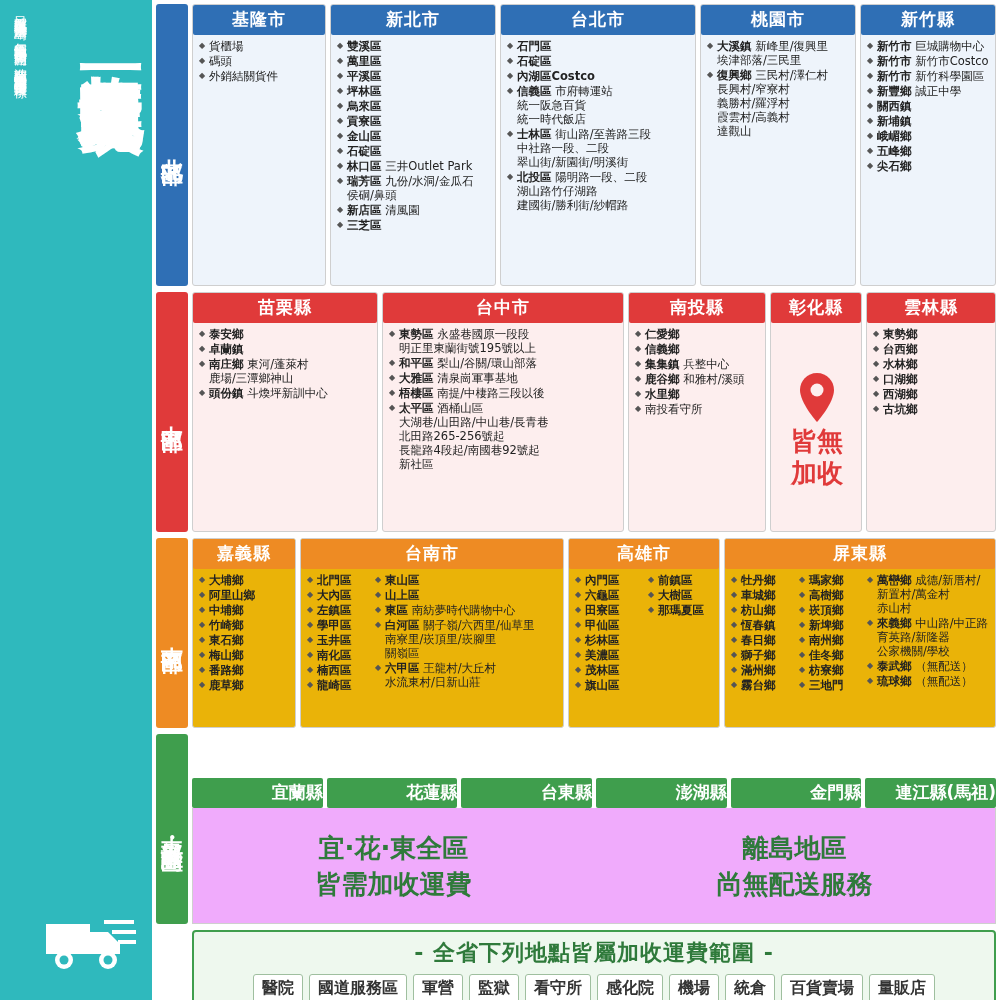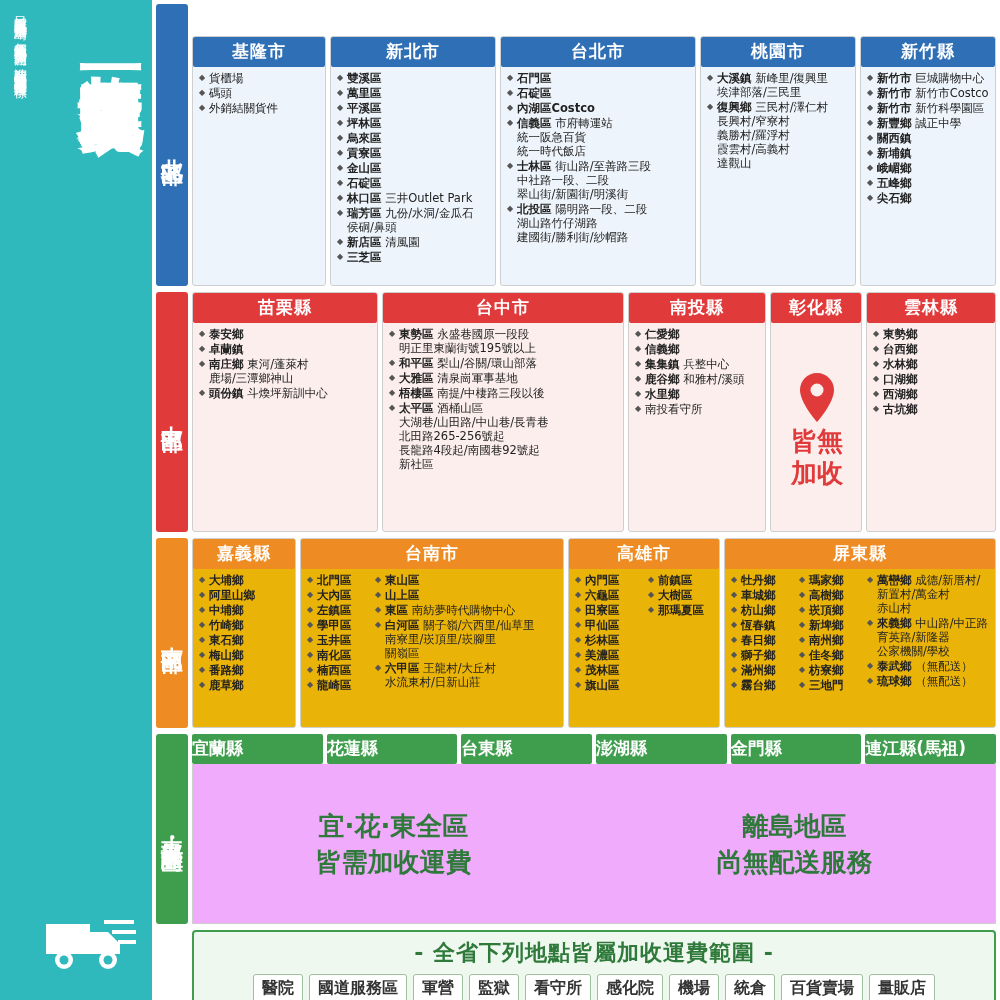--- a/index.html
+++ b/index.html
@@ -48,39 +48,39 @@
   .region-body { flex:1; display:flex; gap:4px; }
   .col { border:1px solid #cfcfcf; border-radius:3px; background:#f4f8fc; display:flex; flex-direction:column; }
   .col-head {
     color:#fff; font-size:17px; font-weight:bold; text-align:center; padding:3px 0 4px;
     border-radius:2px; letter-spacing:1px;
   }
   .head-north { background:#2f6fb5; }
   .head-central { background:#e03a3a; }
   .head-south { background:#ee8b23; }
   .col-body { padding:4px 4px 4px 6px; font-size:11.5px; line-height:14px; color:#222; flex:1; }
-  .bg-north { background:#eef4fb;margin-top:32px; }
+  .bg-north { background:#eef4fb; }
   .bg-central { background:#fdeeee; }
   .bg-south { background:#eab308; }
 
   .item { display:flex; align-items:flex-start; margin-bottom:1px; }
   .dia { color:#555; font-size:8px; line-height:14px; margin-right:2px; flex:0 0 8px; }
   .itxt { flex:1; }
   .bold { font-weight:bold; }
   .two-col-list { display:flex; gap:6px; }
   .two-col-list > div { flex:1; }
 
   
   .none-box { display:flex; flex-direction:column; align-items:center; justify-content:center; }
   .pin { width:40px; height:52px; position:relative; margin-top:6px; }
   .none-text { font-size:26px; font-weight:bold; color:#e03a3a; line-height:30px; text-align:center; margin-top:2px;}
 
   
   .east-heads { display:flex; gap:4px; }
-  .east-heads .eh { flex:1; background:#3f9e4d; color:#fff; text-align:left; font-size:17px; font-weight:bold; padding:3px 0 4px; border-radius:2px;}
+  .east-heads .eh { flex:1; background:#3f9e4d; color:#fff; text-align:right; font-size:17px; font-weight:bold; padding:3px 0 4px; border-radius:2px;margin-top:44px;}
   .east-panel { background:#f0abfc; border:1px solid #cfcfcf; border-top:none; display:flex; }
   .east-half { flex:1; display:flex; align-items:center; justify-content:center; text-align:center; color:#2f7a3b; font-size:26px; font-weight:bold; line-height:36px; padding:18px 0;}
 
   
   .footer { border:2px solid #3f9e4d; border-radius:4px; background:#eef8ee; margin-top:4px; padding:6px 0 8px; }
   .footer-title { text-align:center; color:#2f7a3b; font-size:22px; font-weight:bold; letter-spacing:1px; margin-bottom:6px;}
   .chips { display:flex; gap:6px; justify-content:center; }
   .chip { border:1px solid #9fbf9f; background:#fff; border-radius:3px; padding:3px 8px; font-size:16px; color:#333; font-weight:bold;}
 </style>
 </head>

